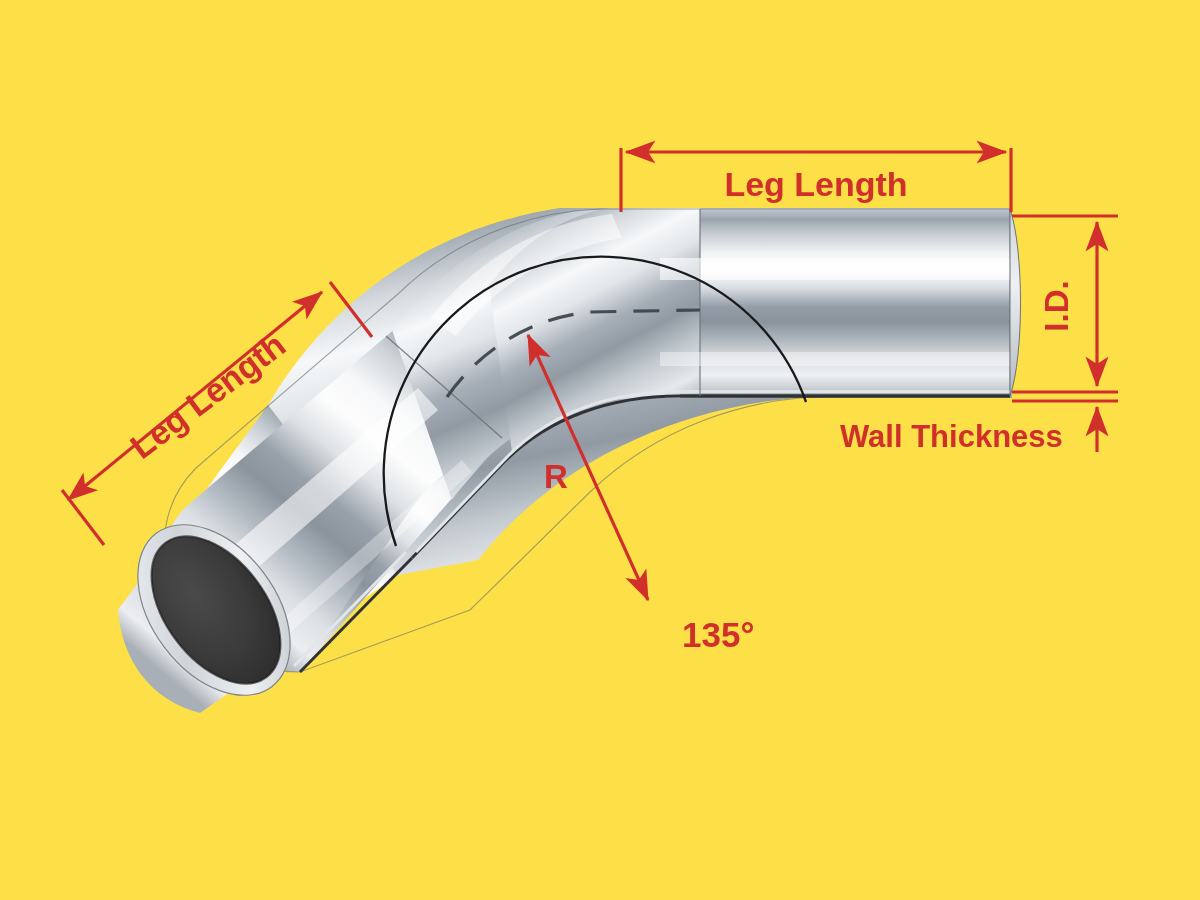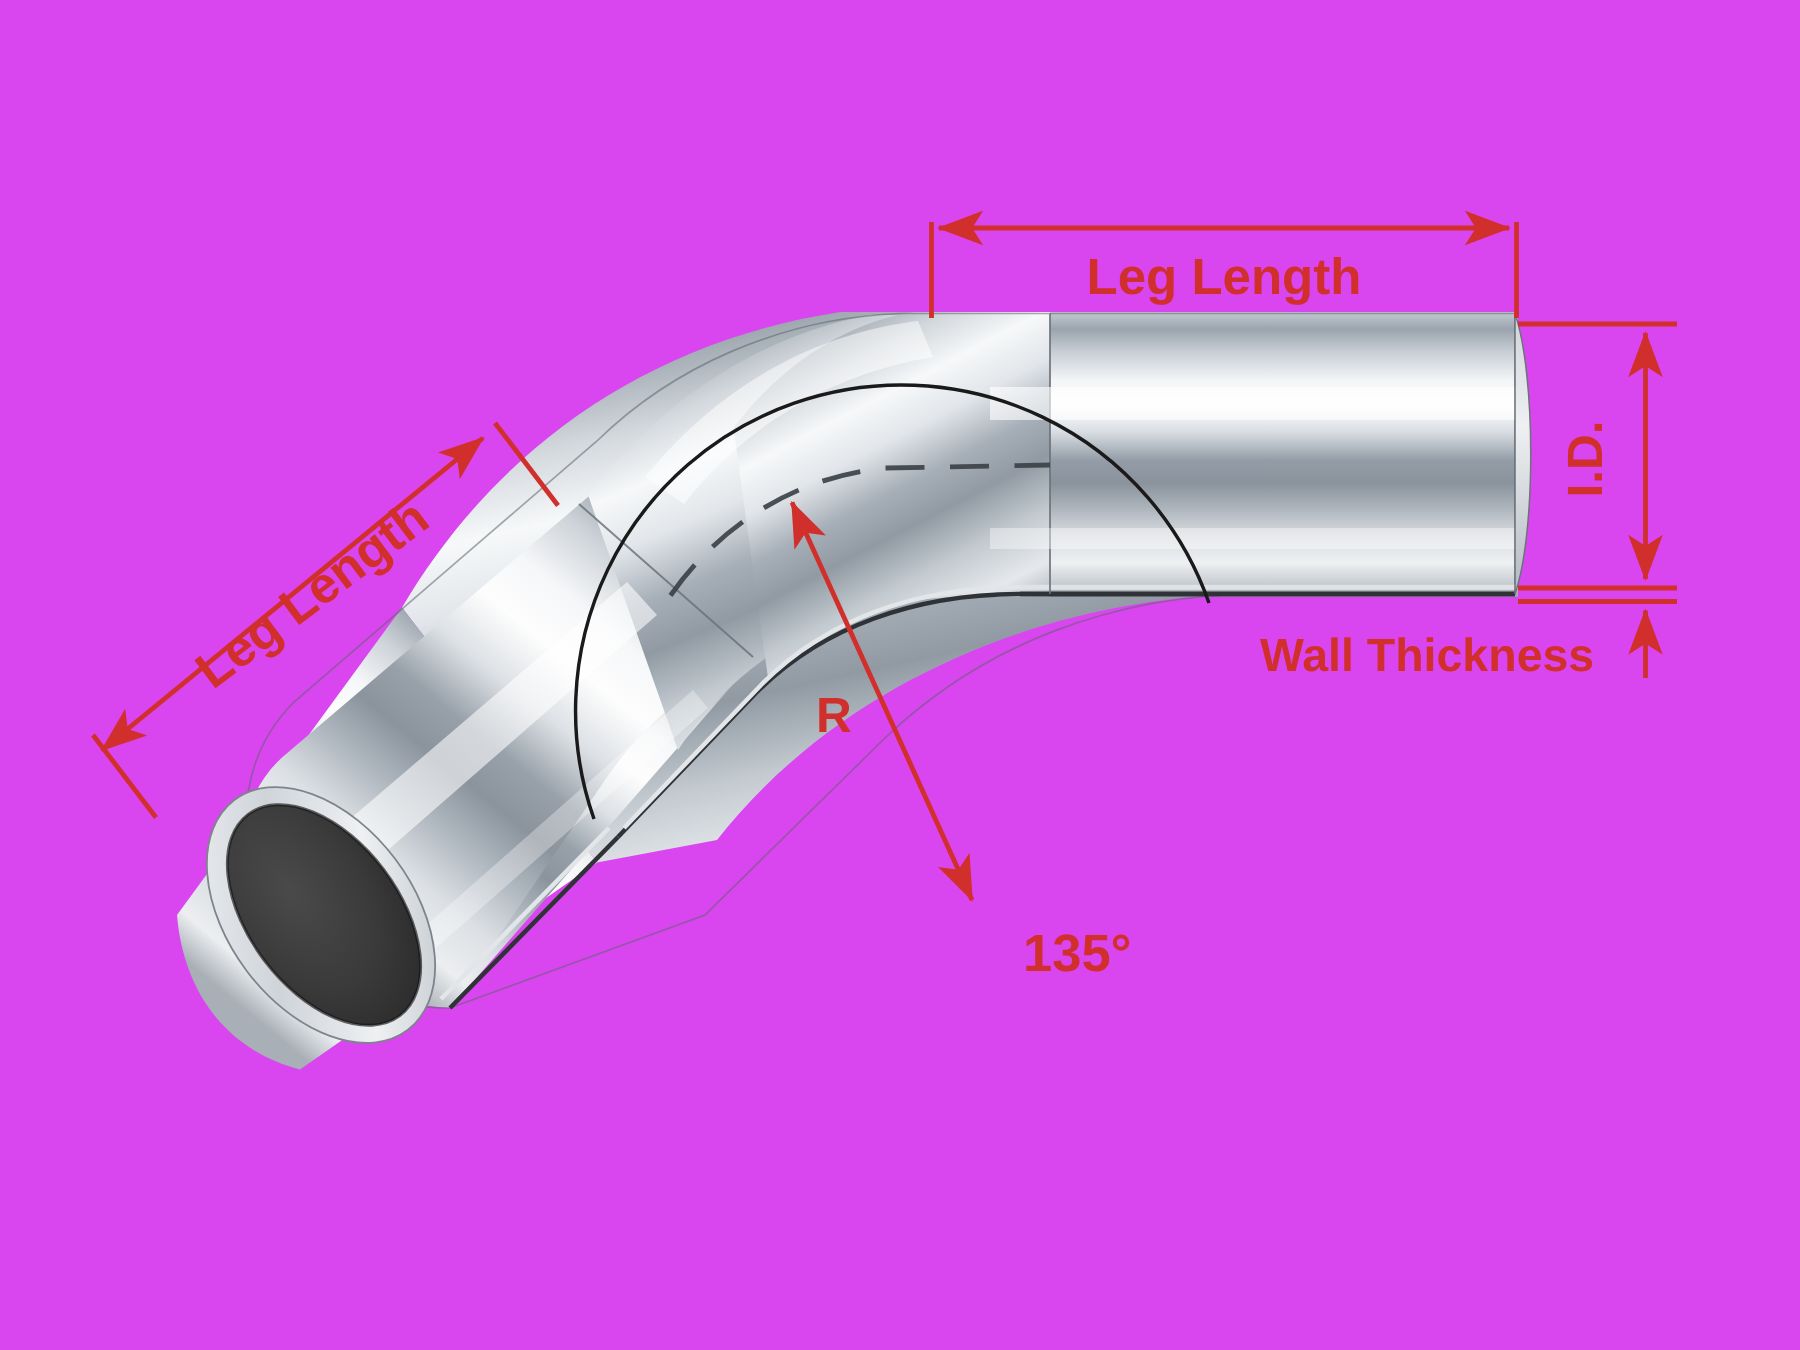--- a/index.html
+++ b/index.html
@@ -7,21 +7,21 @@
     padding: 0;
     background: #ffffff;
   }
   body {
     font-family: "Liberation Sans", sans-serif;
   }
   #stage {
     position: relative;
     width: 1200px;
     height: 900px;
-    background: #d946ef;
+    background: #fde047;
     overflow: hidden;
   }
   #diagram {
     position: absolute;
     left: 0;
     top: 0;
     width: 1200px;
     height: 900px;
     display: block;
   }

